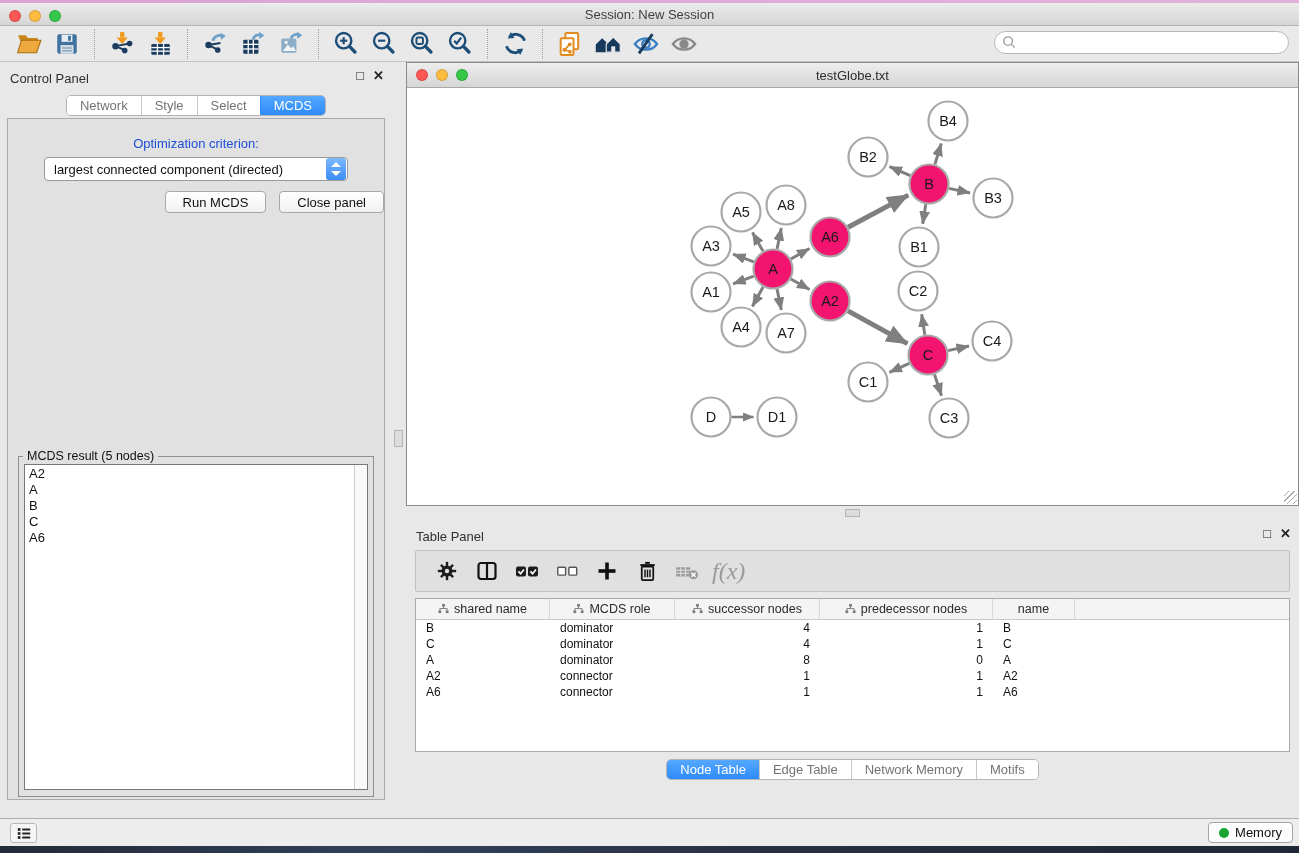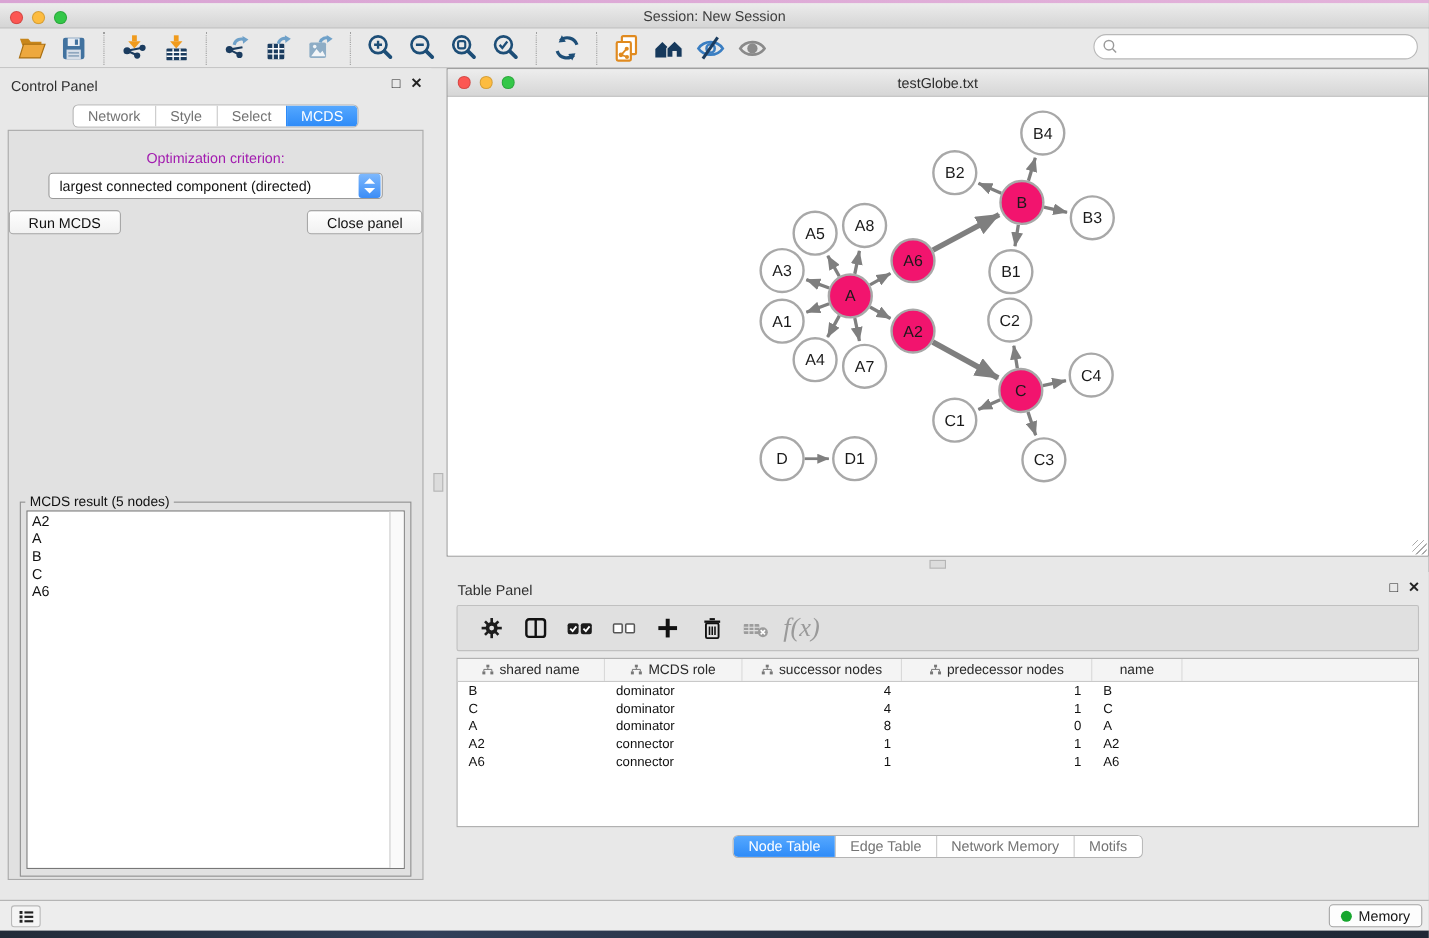--- a/index.html
+++ b/index.html
@@ -38,31 +38,31 @@
   .panel-btn { font-weight:bold; cursor:default; line-height:16px; }
   .cp-tabs { position:absolute; left:0; right:0; top:33px; display:flex; justify-content:center; }
   .tab-group { display:inline-flex; border:1px solid #b4b4b4; border-radius:5px; overflow:hidden;
                background:#fff; height:21px; }
   .tab { padding:2px 13px; font-size:13px; color:#737373; background:#fff; border-left:1px solid #c9c9c9;
          display:flex; align-items:center; cursor:default; }
   .tab:first-child { border-left:none; }
   .tab.selected { background:linear-gradient(#55a8ff,#2e8bf8); color:#fff; border-left-color:#2e8bf8; }
   .cp-body { position:absolute; left:7px; right:7px; top:56px; bottom:18px;
              border:1px solid #aaa; background:#e1e1e1; }
-  .opt-label { position:absolute; left:0; right:0; top:17px; text-align:center; font-size:13px; color:#a21caf; }
+  .opt-label { position:absolute; left:0; right:0; top:17px; text-align:center; font-size:13px; color:#1d4ed8; }
   .dropdown { position:absolute; left:36px; right:36px; top:38px; height:24px; background:#fff;
               border:1px solid #9a9a9a; border-radius:4px; display:flex; align-items:center; cursor:default; }
   .dropdown .dd-text { flex:1; font-size:13px; color:#111; padding-left:9px; white-space:nowrap; }
   .dd-stepper { width:20px; height:22px; border-radius:3px; background:linear-gradient(#7db8fd,#3c8df6);
                 margin-right:1px; position:relative; }
   .dd-stepper .up, .dd-stepper .dn { position:absolute; left:5px; width:0; height:0;
                 border-left:5px solid transparent; border-right:5px solid transparent; }
   .dd-stepper .up { top:4px; border-bottom:5px solid #fff; }
   .dd-stepper .dn { bottom:4px; border-top:5px solid #fff; }
-  .cp-buttons { position:absolute; left:0; right:0; top:72px; display:flex; justify-content:space-between; gap:2px; }
+  .cp-buttons { position:absolute; left:0; right:0; top:72px; display:flex; justify-content:flex-end; gap:13px; }
   .push-btn { height:22px; padding:0 17px; background:linear-gradient(#fff,#f1f1f1); border:1px solid #a8a8a8;
               border-radius:4px; font-size:13px; color:#111; font-family:"Liberation Sans",sans-serif; cursor:default; }
   .result-fieldset { position:absolute; left:10px; right:10px; top:337px; bottom:2px;
                      border:1px solid #8f8f8f; }
   .result-legend { position:absolute; left:4px; top:-8px; background:#e1e1e1; padding:0 4px;
                    font-size:12.5px; color:#111; }
   .result-list { position:absolute; left:5px; right:5px; top:7px; bottom:6px; background:#fff;
                  border:1px solid #777; font-size:13px; color:#111; overflow:hidden; }
   .result-inner { position:absolute; left:0; top:0; right:13px; bottom:0; padding:1px 4px; }
   .result-item { line-height:16px; }

